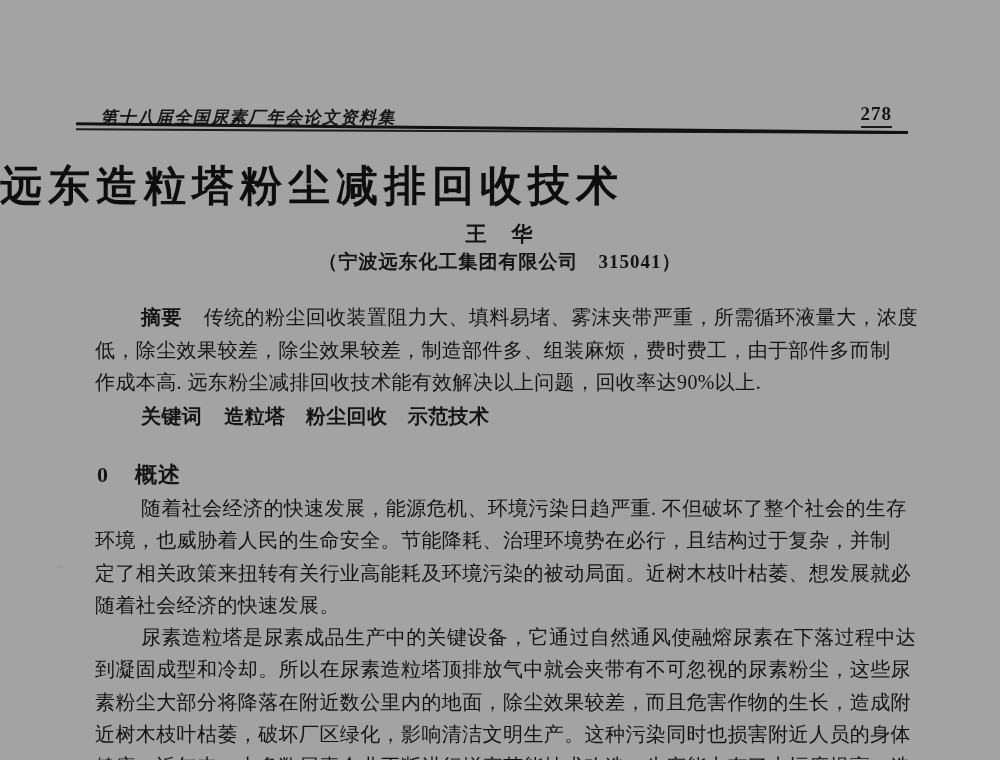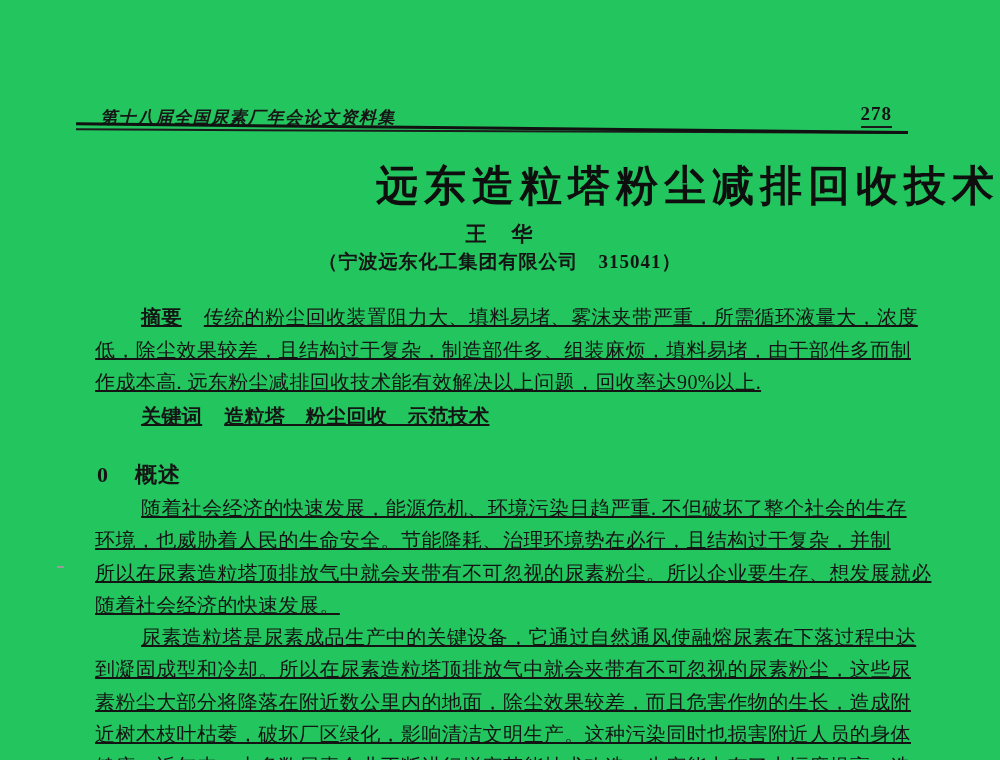--- a/index.html
+++ b/index.html
@@ -1,21 +1,21 @@
 <!DOCTYPE html>
 <html><head>
 <meta charset="utf-8">
 <style>
   * { margin: 0; padding: 0; box-sizing: border-box; }
   html, body { background: #e8e8e8; }
   .page {
     position: relative;
     width: 1000px;
     height: 760px;
-    background: #22c55e;
+    background: #a3a3a3;
     overflow: hidden;
     font-family: "Liberation Serif", "DejaVu Serif", serif;
     color: #141414;
   }
   
   .booklet-title {
     position: absolute;
     left: 100px;
     top: 106px;
     font-size: 17px;
@@ -54,21 +54,21 @@
     background: #111;
     transform: rotate(0.6deg);
     transform-origin: right center;
   }
   
   .article-title {
     position: absolute;
     left: 0;
     top: 158px;
     width: 100%;
-    text-align: right;
+    text-align: left;
     font-size: 42px;
     font-weight: 700;
     letter-spacing: 6px;
     white-space: nowrap;
     color: #0e0e0e;
   }
   .author {
     position: absolute;
     left: 0;
     top: 220px;
@@ -94,21 +94,21 @@
   .abstract-block {
     position: absolute;
     left: 95px;
     top: 301px;
     width: 820px;
     font-size: 20px;
     font-weight: 500;
     line-height: 32.5px;
     letter-spacing: 0.4px;
   }
-  .text-line { white-space: nowrap; text-decoration: underline; }
+  .text-line { white-space: nowrap; }
   .indent { padding-left: 46px; }
   .inline-label { font-weight: 700; margin-right: 22px; }
   .keywords-line { margin-top: 1px; font-weight: 700; }
   
   .section-heading {
     position: absolute;
     left: 97px;
     top: 460px;
     font-size: 22px;
     font-weight: 700;
@@ -148,35 +148,35 @@
   <div class="rule-thick"></div>
 
   <div class="article-title">远东造粒塔粉尘减排回收技术</div>
   <div class="author">王　华</div>
   <div class="affiliation">（宁波远东化工集团有限公司　315041）</div>
 
   <div class="abstract-block">
     <div class="text-line indent">
       <span class="inline-label">摘要</span><span>传统的粉尘回收装置阻力大、填料易堵、雾沫夹带严重，所需循环液量大，浓度</span>
     </div>
-    <div class="text-line">低，除尘效果较差，且结构过于复杂，制造部件多、组装麻烦，填料易堵，由于部件多而制</div>
+    <div class="text-line">低，除尘效果较差，除尘效果较差，制造部件多、组装麻烦，费时费工，由于部件多而制</div>
     <div class="text-line">作成本高. 远东粉尘减排回收技术能有效解决以上问题，回收率达90%以上.</div>
     <div class="text-line indent keywords-line">
       <span class="inline-label">关键词</span><span>造粒塔　粉尘回收　示范技术</span>
     </div>
   </div>
 
   <div class="section-heading">
     <span class="section-number">0</span><span>概述</span>
   </div>
 
   <div class="body-block">
     <div class="text-line indent">随着社会经济的快速发展，能源危机、环境污染日趋严重. 不但破坏了整个社会的生存</div>
     <div class="text-line">环境，也威胁着人民的生命安全。节能降耗、治理环境势在必行，且结构过于复杂，并制</div>
-    <div class="text-line">所以在尿素造粒塔顶排放气中就会夹带有不可忽视的尿素粉尘。所以企业要生存、想发展就必</div>
+    <div class="text-line">定了相关政策来扭转有关行业高能耗及环境污染的被动局面。近树木枝叶枯萎、想发展就必</div>
     <div class="text-line">随着社会经济的快速发展。</div>
     <div class="text-line indent">尿素造粒塔是尿素成品生产中的关键设备，它通过自然通风使融熔尿素在下落过程中达</div>
     <div class="text-line">到凝固成型和冷却。所以在尿素造粒塔顶排放气中就会夹带有不可忽视的尿素粉尘，这些尿</div>
     <div class="text-line">素粉尘大部分将降落在附近数公里内的地面，除尘效果较差，而且危害作物的生长，造成附</div>
     <div class="text-line">近树木枝叶枯萎，破坏厂区绿化，影响清洁文明生产。这种污染同时也损害附近人员的身体</div>
     <div class="text-line">健康。近年来，大多数尿素企业不断进行增产节能技术改造，生产能力有了大幅度提高，造</div>
   </div>
 
   <div class="margin-speck"></div>
 

